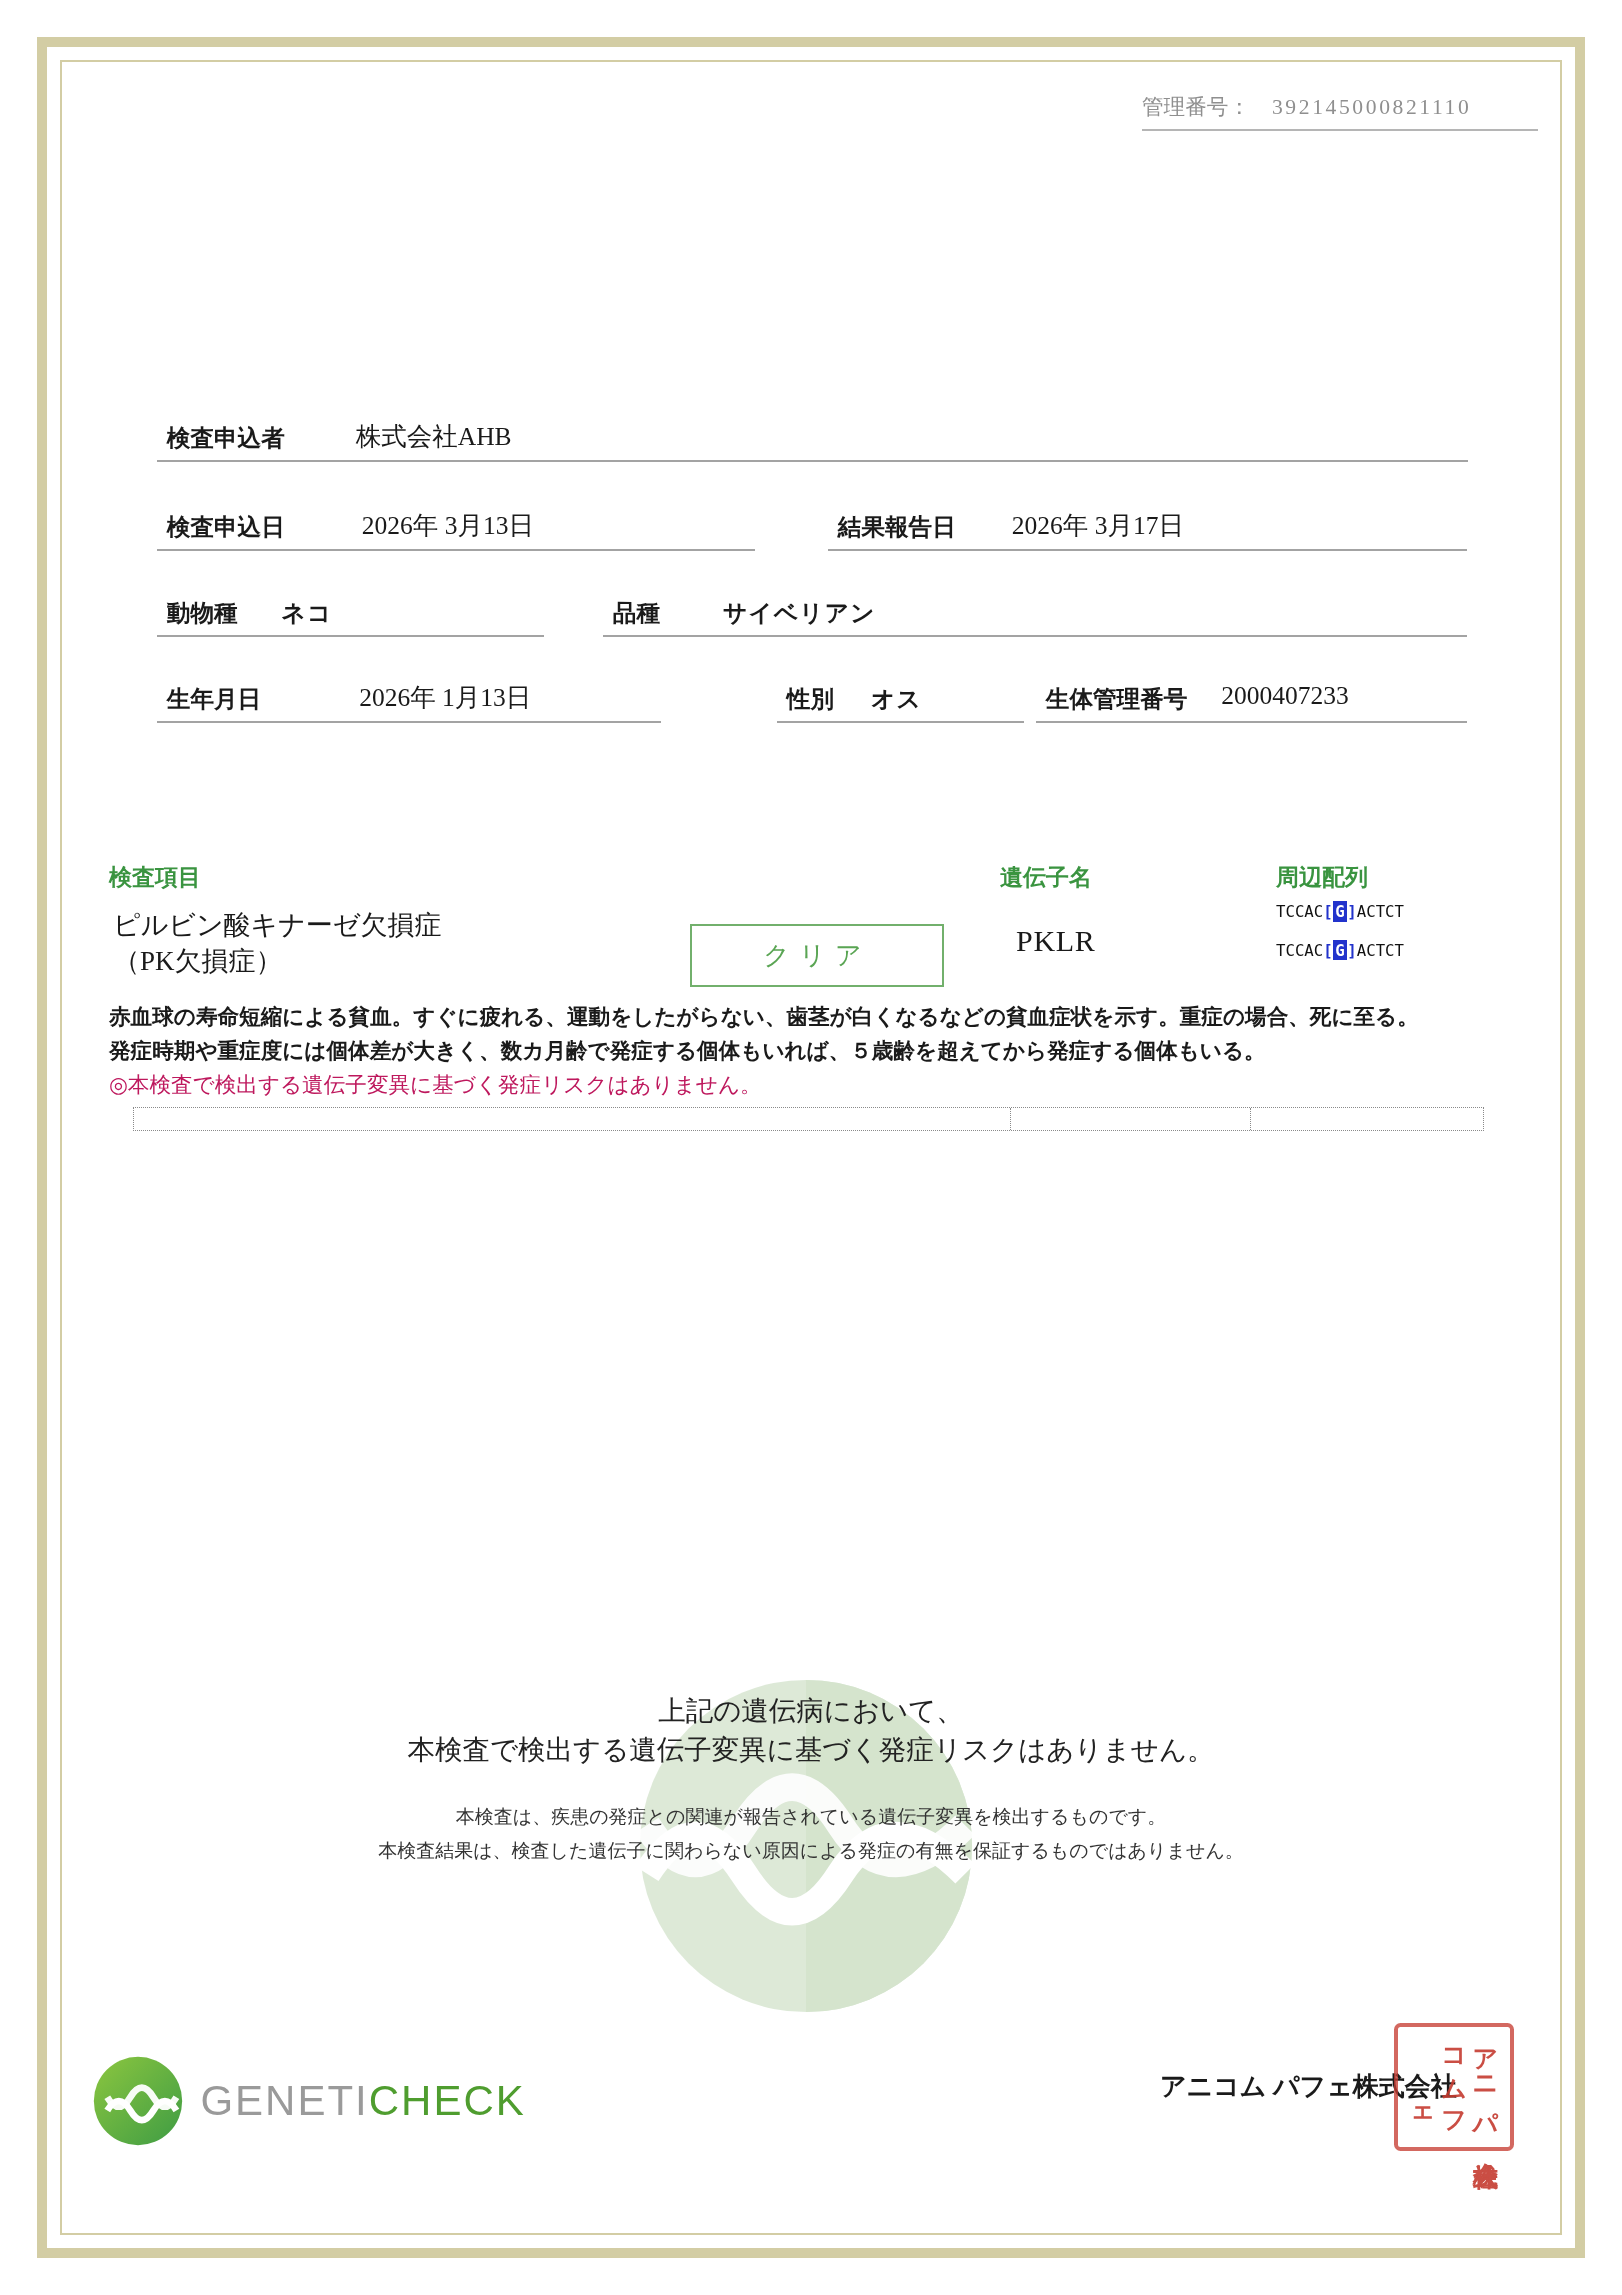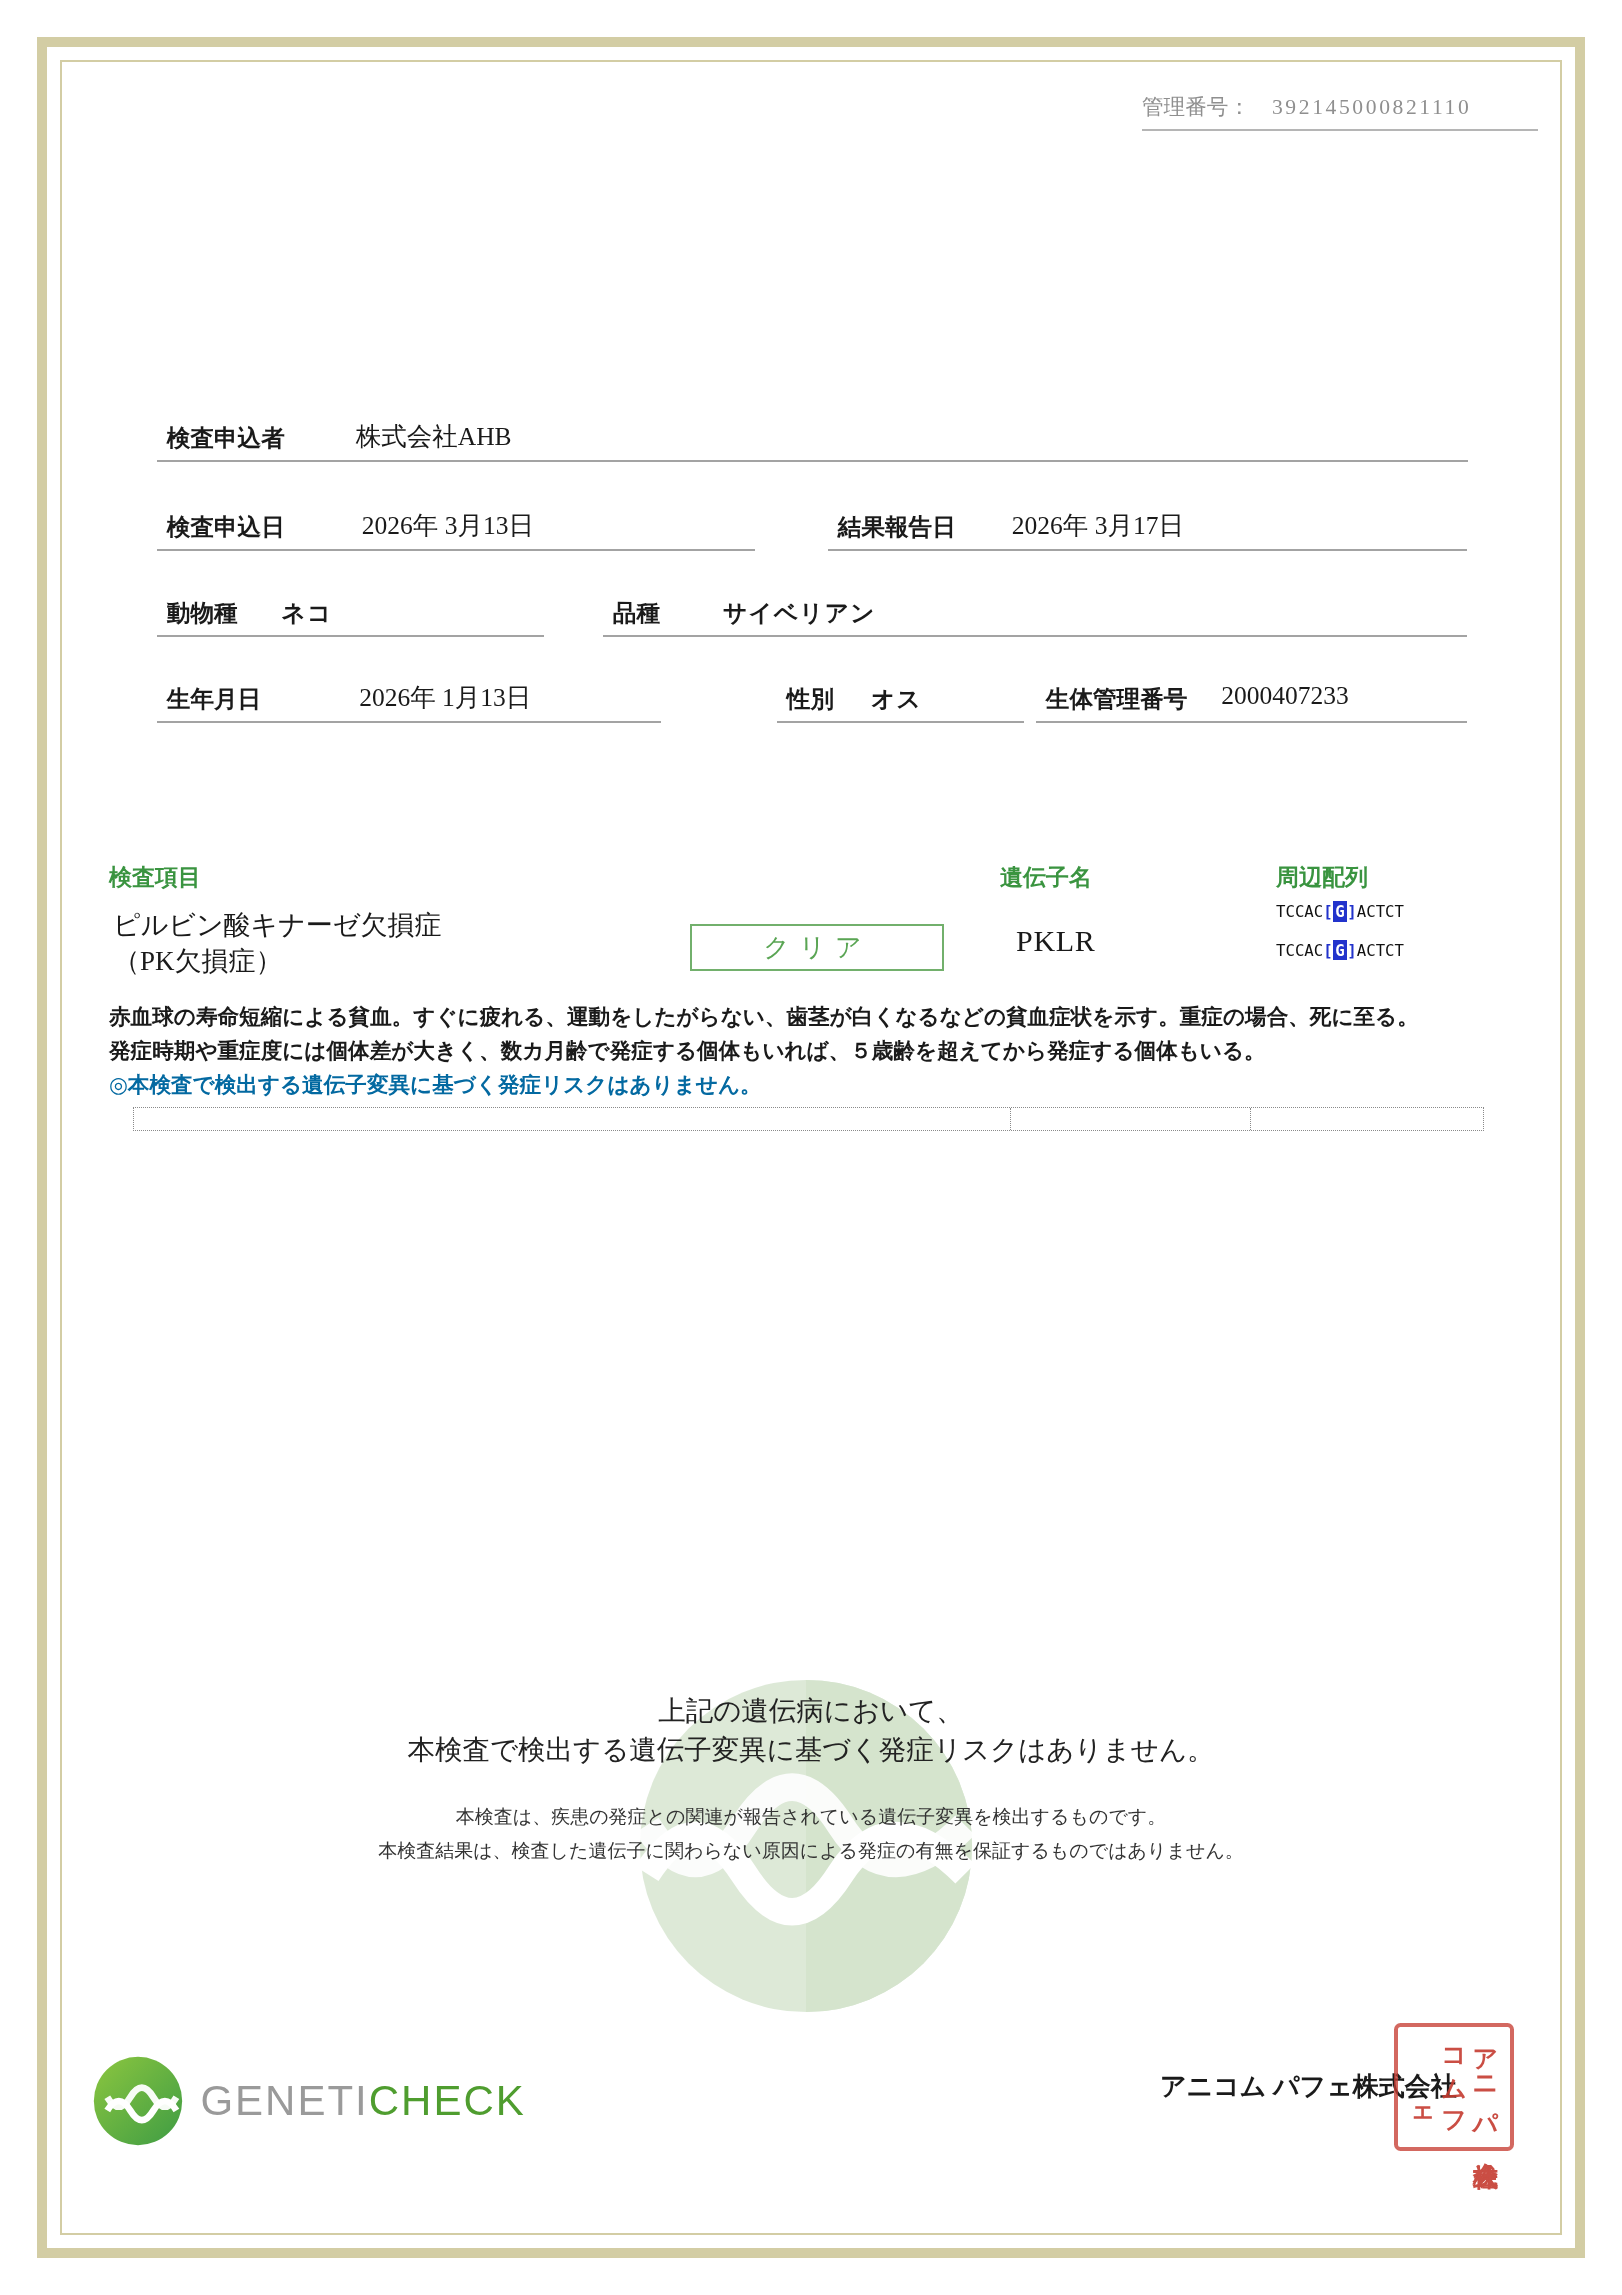--- a/index.html
+++ b/index.html
@@ -48,34 +48,34 @@
   .r-animalid   { left:1036px; top:675px; width:431px;  height:48px; }
 
   
   .sec-h { position:absolute; font-size:23px; font-weight:bold; color:#3a9440; white-space:nowrap; }
   .h-item { left:109px;  top:862px; }
   .h-gene { left:1000px; top:862px; }
   .h-seq  { left:1276px; top:862px;font-family:Liberation Mono, monospace; }
 
   .disease { position:absolute; left:113px; top:908px; font-size:27px; line-height:1.32; }
   .status-box {
-    position:absolute; left:690px; top:924px; width:254px; height:47px;
+    position:absolute; left:690px; top:924px; width:254px; height:63px;
     border:2px solid #72b06c; color:#5aa554; font-size:26px; letter-spacing:9.2px;
     display:flex; align-items:center; justify-content:center; box-sizing:border-box;
     font-family:"Liberation Serif",serif;
   }
   .gene-name { position:absolute; left:1016px; top:924px; font-size:30px; letter-spacing:0.7px; }
 
   .seqs { position:absolute; left:1276px; top:902px; display:flex; flex-direction:column; gap:19.6px; }
   .seq-row { font-family:"DejaVu Sans Mono","Liberation Mono",monospace; font-size:15.7px; color:#111; white-space:nowrap; }
   .seq-row .br { color:#2233cc; font-weight:bold; }
   .seq-row .base { background:#2233cc; color:#ffffff; font-weight:bold; padding:0.7px 2.6px; }
 
   .desc { position:absolute; left:109px; top:1000px; width:1413px; font-size:21.6px; line-height:1.58; font-weight:600; }
-  .desc .green { color:#0369a1; font-weight:bold; }
+  .desc .green { color:#be185d; font-weight:normal; }
 
   .cont-row {
     position:absolute; left:133px; top:1107px; width:1351px; height:23.6px;
     border-top:1.3px dotted #8a8a8a; border-bottom:1.3px dotted #8a8a8a;
     border-left:1.3px dotted #8a8a8a; border-right:1.3px dotted #8a8a8a; box-sizing:border-box;
   }
   .cont-row .vsep { position:absolute; top:0; height:100%; border-left:1.3px dotted #8a8a8a; }
   .vsep.v1 { left:876px; } .vsep.v2 { left:1116px; }
 
   

